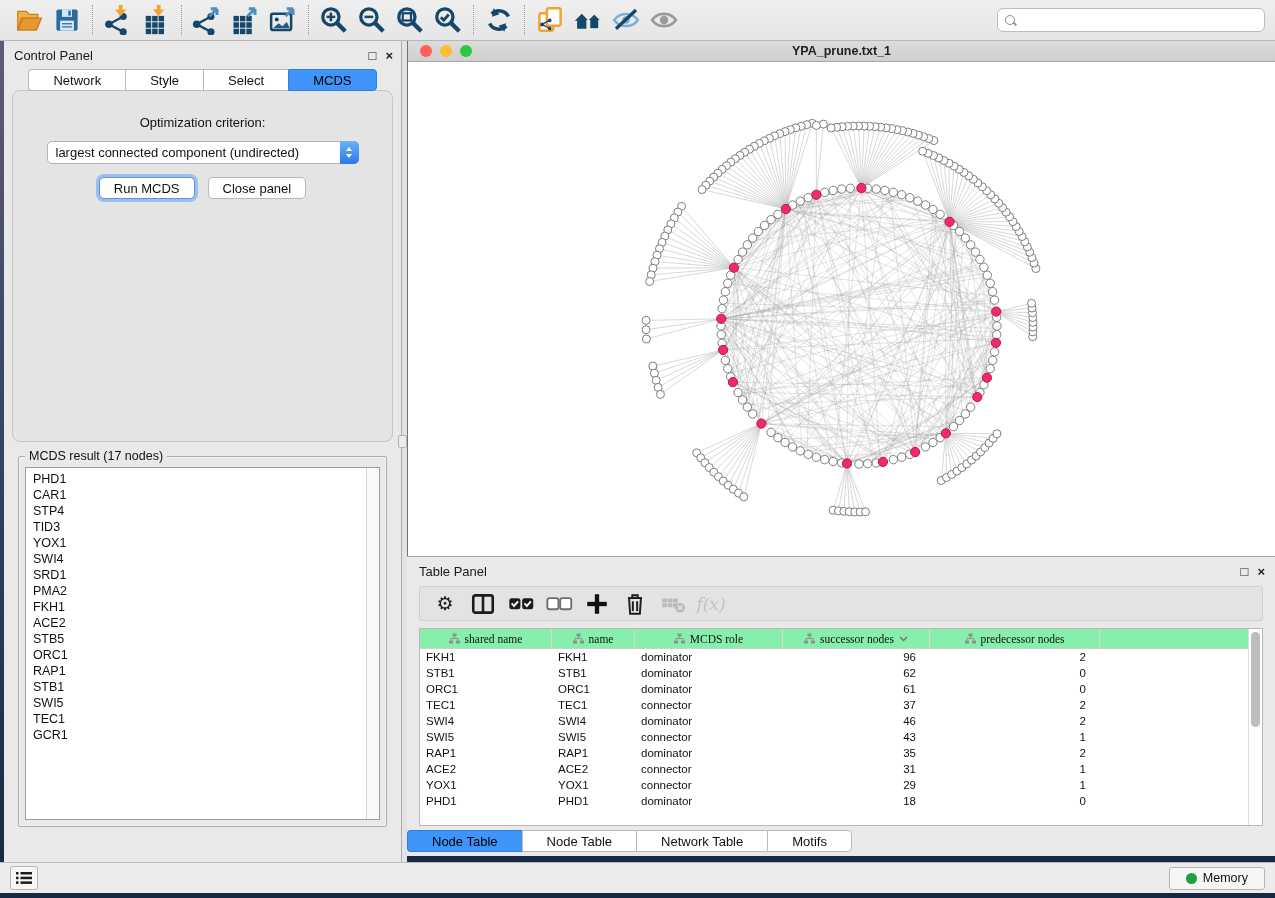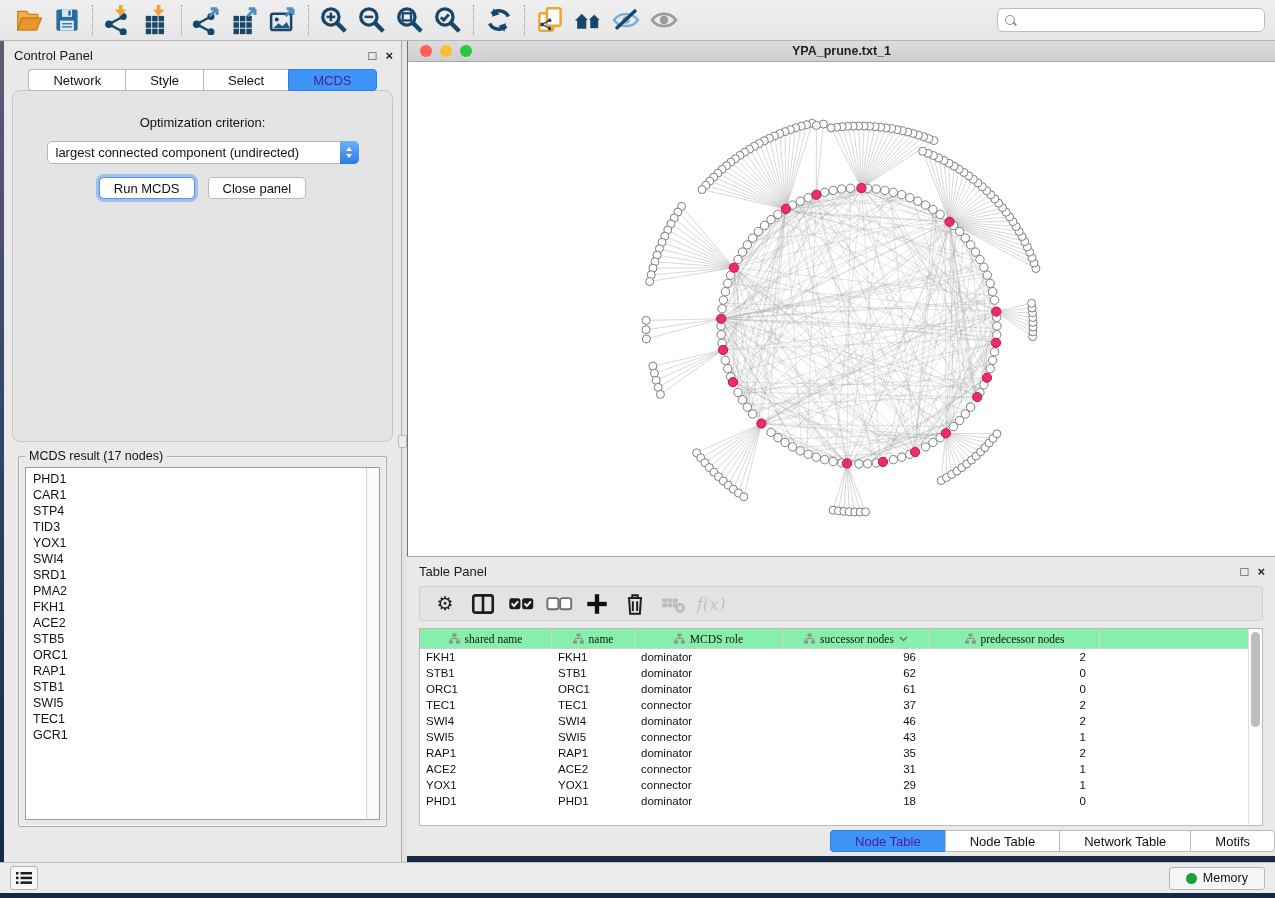--- a/index.html
+++ b/index.html
@@ -32,21 +32,21 @@
   .panel-title { font-size:13px; color:#1a1a1a; }
   .win-btns { margin-left:auto; display:flex; gap:9px; align-items:center; }
   .wb { font-size:13px; font-weight:900; color:#222; line-height:1; cursor:default; }
   .wb.float { font-weight:400; font-size:13px; }
 
   .seg-tabs { display:flex; justify-content:center; margin-top:4px; position:relative; z-index:2; }
   .seg { height:22px; padding:0 24px; display:flex; align-items:center; background:#fff;
          border:1px solid #b9b9b9; border-right:none; font-size:13px; cursor:default; }
   .seg:first-child { border-radius:4px 0 0 4px; }
   .seg:last-child { border-radius:0 4px 4px 0; border-right:1px solid #b9b9b9; }
-  .seg.active { background:#3f94f7; border-color:#2f7fe0; color:#4c1d95; }
+  .seg.active { background:#3f94f7; border-color:#2f7fe0; color:#000000; }
 
   .mcds-box { margin:-1px 8px 0 8px; height:352px; background:#e4e4e4; border:1px solid #c6c6c6; border-radius:8px;
               display:flex; flex-direction:column; align-items:center; }
   .crit-label { margin-top:24px; font-size:13px; }
   .dropdown { margin-top:11px; width:312px; height:23px; background:#fff; border:1px solid #b4b4b4; border-radius:5px;
               display:flex; align-items:center; position:relative; cursor:default; }
   .dropdown .val { flex:1; padding:0 8px; font-size:13px; white-space:nowrap; overflow:hidden; }
   .dd-cap { width:19px; height:23px; margin:-1px -1px 0 0; border-radius:0 5px 5px 0;
             background:linear-gradient(#6db1fb,#2a7ae2); display:flex; flex-direction:column;
             align-items:center; justify-content:center; gap:3px; }
@@ -95,21 +95,21 @@
         font-size:11.5px; justify-content:center; }
   .th .lbl { white-space:nowrap; }
   .t-body { font-size:11.5px; }
   .t-row { display:flex; height:16px; line-height:16px; }
   .td { padding:0 6px; white-space:nowrap; overflow:hidden; }
   .td.num { text-align:right; padding-right:14px; }
   .col0 { width:132px; } .col1 { width:83px; } .col2 { width:148px; } .col3 { width:147px; } .col4 { width:170px; }
   .t-scroll { width:14px; border-left:1px solid #ddd; position:relative; background:#fff; }
   .t-thumb { position:absolute; top:3px; left:2px; width:9px; height:95px; border-radius:5px; background:#bdbdbd; }
 
-  .tp-tabs { height:30px; display:flex; align-items:center; justify-content:flex-end; }
+  .tp-tabs { height:30px; display:flex; align-items:center; justify-content:flex-start; }
 
   
   .statusbar { height:31px; background:#ececec; border-top:1px solid #bdbdbd; display:flex; align-items:center;
                padding:0 10px; flex:0 0 auto; }
   .status-btn { width:28px; height:24px; background:#f6f6f6; border:1px solid #b5b5b5; border-radius:3px;
                 display:flex; align-items:center; justify-content:center; }
   .memory-btn { margin-left:auto; height:23px; background:#f6f6f6; border:1px solid #b5b5b5; border-radius:3px;
                 display:flex; align-items:center; gap:6px; padding:0 16px; font-size:12.5px; }
   .mem-dot { width:11px; height:11px; border-radius:50%; }
 </style>

